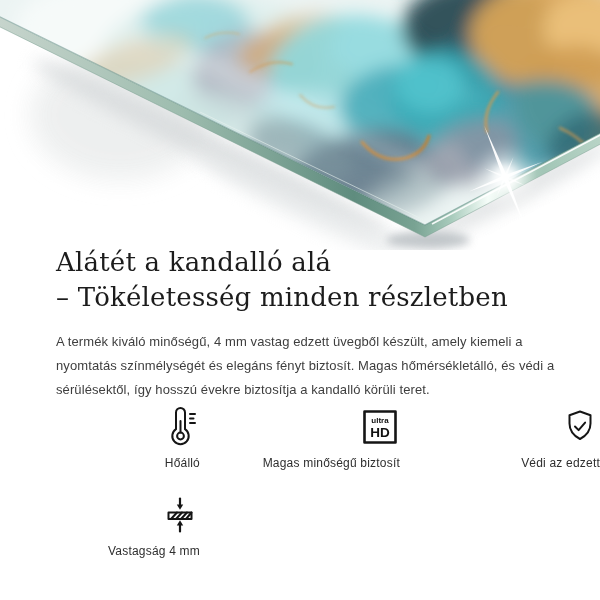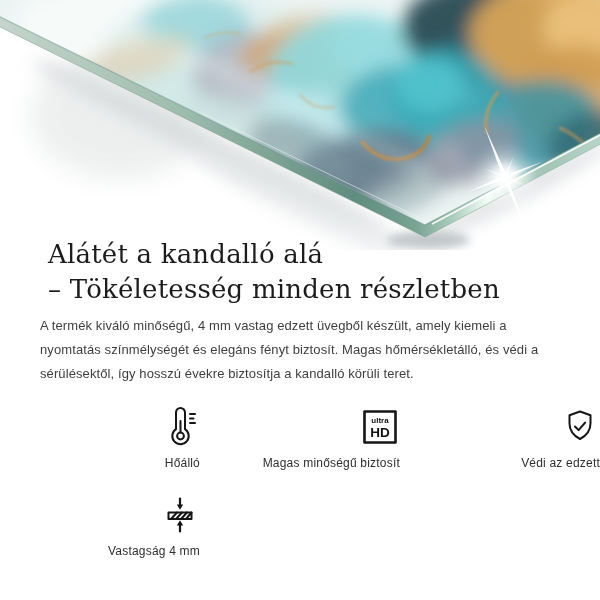--- a/index.html
+++ b/index.html
@@ -133,26 +133,26 @@
         <path d="M-40 0 L0 2 L40 0 L0 -2 Z" fill="#ffffff" opacity="0.9"></path>
         <g transform="rotate(45)" opacity="0.7">
           <path d="M0 -22 L1.3 0 L0 22 L-1.3 0 Z" fill="#ffffff"></path>
           <path d="M-22 0 L0 1.3 L22 0 L0 -1.3 Z" fill="#ffffff"></path>
         </g>
         <circle r="3.5" fill="#ffffff"></circle>
       </g>
     </svg>
   </div>
 
-  <h1 class="heading" style="margin:8px;font-weight:400;">
+  <h1 class="heading" style="margin:16px;font-weight:400;">
     <span style="display:block">Alátét a kandalló alá</span>
     <span style="display:block">– Tökéletesség minden részletben</span>
   </h1>
 
-  <p class="paragraph" style="margin:0;">A termék kiváló minőségű, 4 mm vastag edzett üvegből készült, amely kiemeli a nyomtatás színmélységét és elegáns fényt biztosít. Magas hőmérsékletálló, és védi a sérülésektől, így hosszú évekre biztosítja a kandalló körüli teret.</p>
+  <p class="paragraph" style="margin:16px;">A termék kiváló minőségű, 4 mm vastag edzett üvegből készült, amely kiemeli a nyomtatás színmélységét és elegáns fényt biztosít. Magas hőmérsékletálló, és védi a sérülésektől, így hosszú évekre biztosítja a kandalló körüli teret.</p>
 
   <div class="features">
 
     <div class="feature">
       <div class="icon-box">
         <svg class="ic" width="40" height="40" viewBox="0 0 40 40">
           <path d="M16 22.2 V5.5 a4.5 4.5 0 0 1 9 0 v16.7 a8.2 8.2 0 1 1 -9 0 Z"></path>
           <circle cx="20.5" cy="29" r="3.4"></circle>
           <line x1="20.5" y1="25.6" x2="20.5" y2="14"></line>
           <line x1="30" y1="7" x2="35" y2="7"></line>

